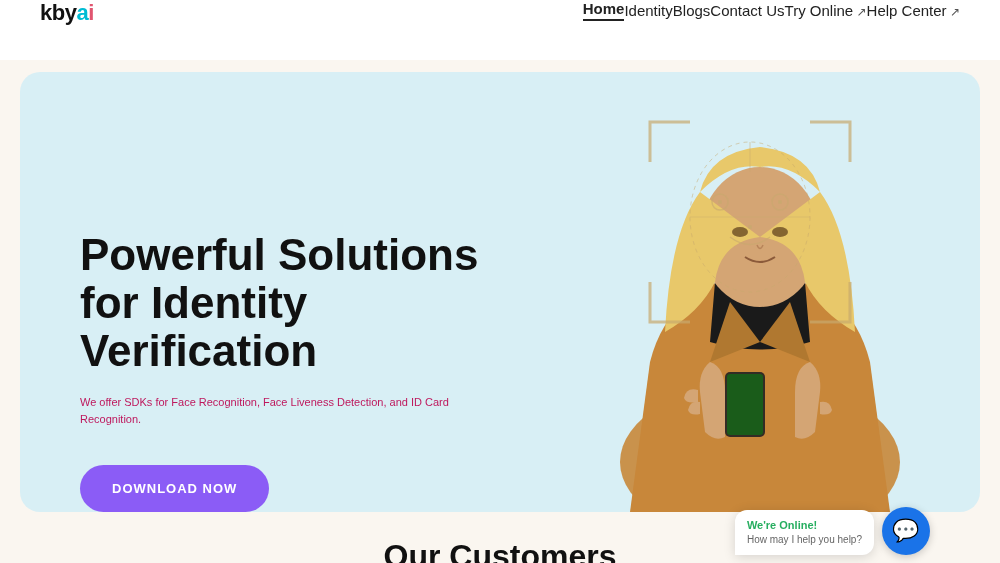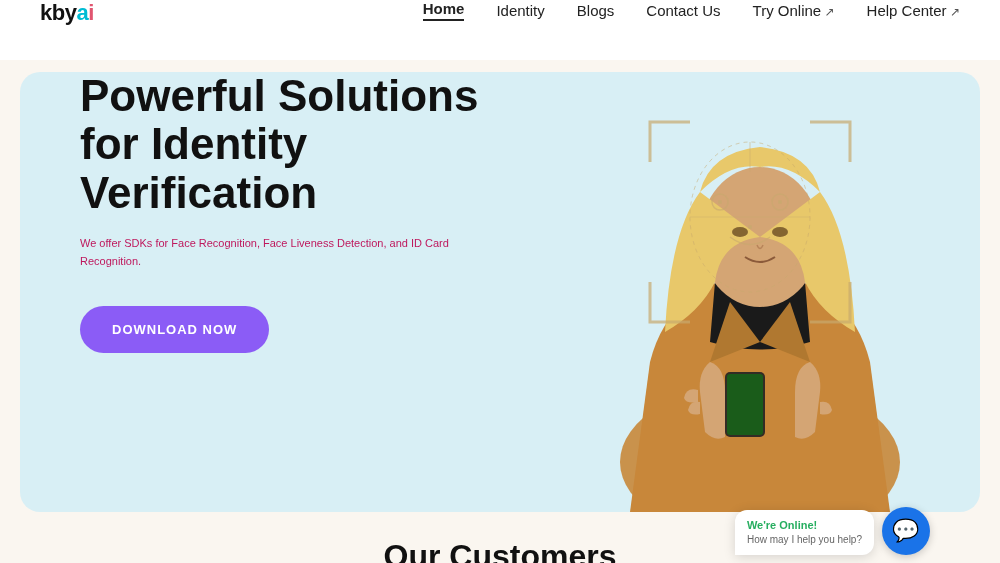--- a/index.html
+++ b/index.html
@@ -18,21 +18,21 @@
       font-size: 22px;
       font-weight: 700;
       letter-spacing: -0.5px;
     }
     .logo-k { color: #111; }
     .logo-b { color: #111; }
     .logo-y { color: #111; }
     .logo-a { color: #00bcd4; }
     .logo-i { color: #e74c6c; }
 
-    nav { display: flex; align-items: center; gap: 32px; }
+    nav { display: flex; align-items: center; }
     nav a {
       text-decoration: none;
       color: #222;
       font-size: 15px;
       font-weight: 500;
       cursor: pointer;
     }
     nav a.active {
       font-weight: 700;
       border-bottom: 2px solid #222;
@@ -46,21 +46,21 @@
 
     
     .hero {
       margin: 12px 20px;
       background: #d8eff5;
       border-radius: 20px;
       height: 440px;
       position: relative;
       overflow: hidden;
       display: flex;
-      align-items: flex-start;
+      align-items: flex-end;
     }
 
     .hero-content {
       padding: 0 60px;
       max-width: 520px;
       z-index: 2;
       position: relative;
     }
 
     .hero-title {

